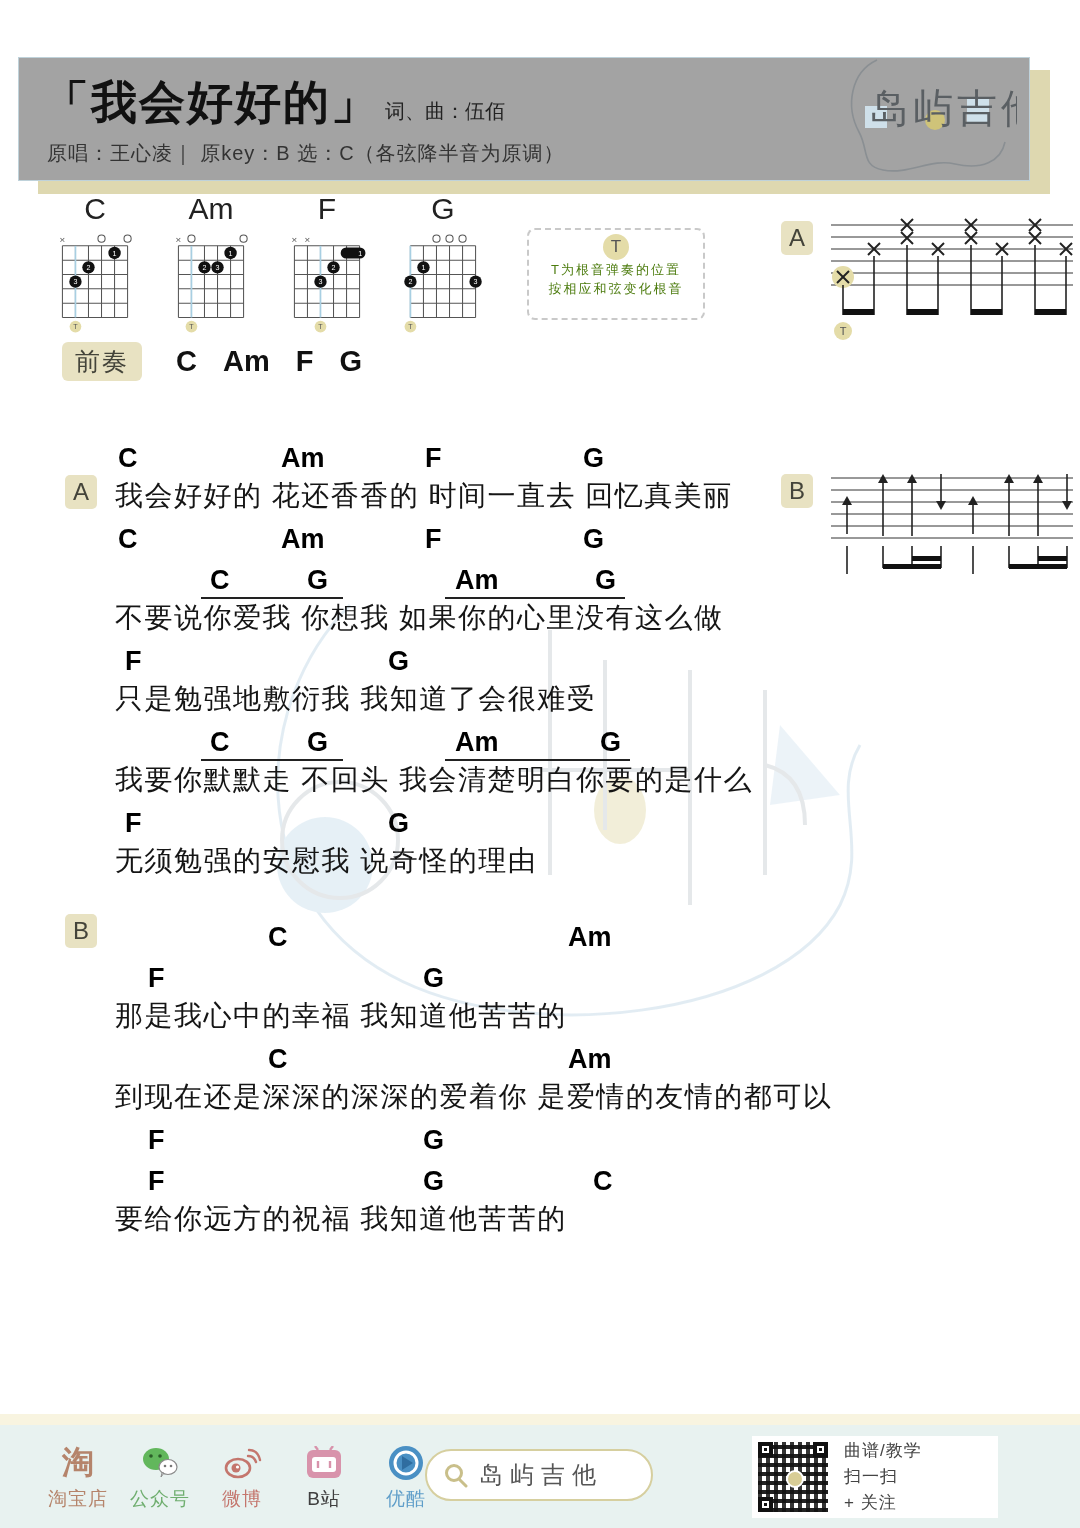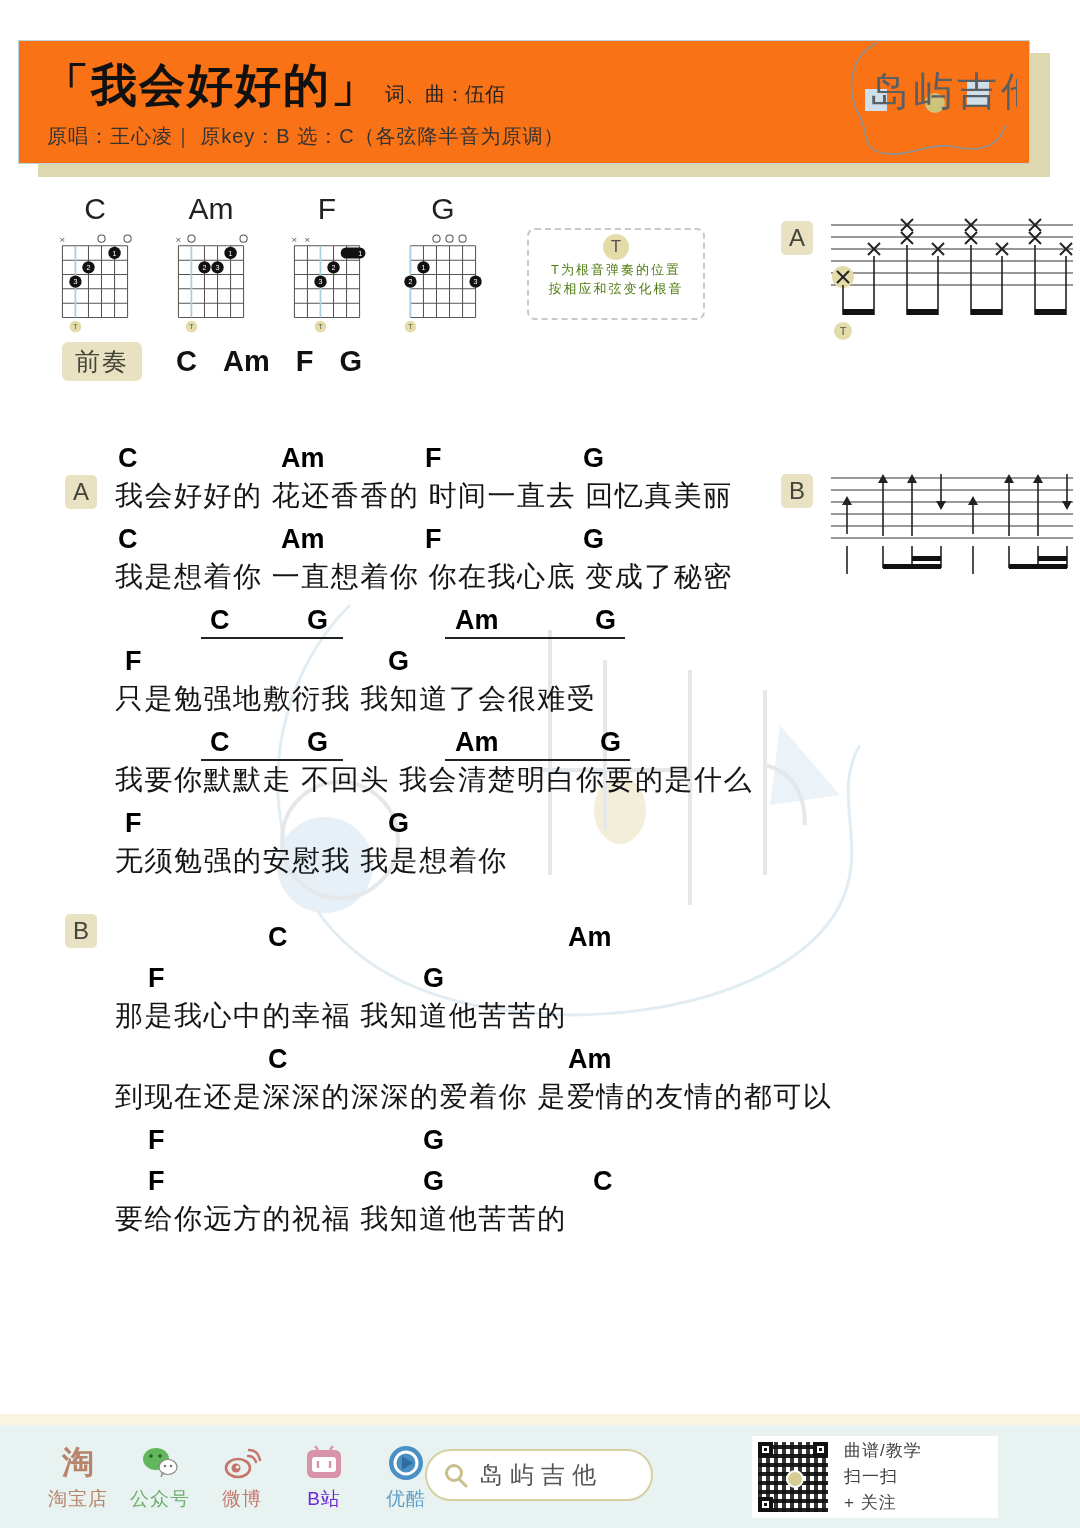--- a/index.html
+++ b/index.html
@@ -1,19 +1,19 @@
 <!DOCTYPE html>
 <html><head>
 <meta charset="utf-8">
 <style>
   html,body{margin:0;padding:0;background:#fff;}
   .page{position:relative;width:1080px;height:1528px;background:#ffffff;overflow:hidden;
         font-family:"Liberation Sans","DejaVu Sans",sans-serif;color:#1b1b1b;}
   
-  .header-card{position:absolute;left:18px;top:40px;width:1010px;height:122px;background:#f97316;
+  .header-card{position:absolute;left:18px;top:57px;width:1010px;height:122px;background:#a3a3a3;
                border:1.5px solid #bfd2da;box-shadow:20px 13px 0 0 #ded8b0;}
   .title-row{position:absolute;left:24px;top:14px;white-space:nowrap;}
   .title{font-size:46px;font-weight:700;letter-spacing:2px;color:#111;}
   .credit{font-size:20px;color:#222;margin-left:6px;}
   .subtitle{position:absolute;left:28px;top:82px;font-size:20px;color:#333;letter-spacing:1px;}
   .logo{position:absolute;right:12px;top:-4px;}
   
   .diagrams-row{position:absolute;left:52px;top:192px;display:flex;gap:30px;}
   .diagram{width:86px;}
   .diagram .dname{text-align:center;font-size:30px;color:#222;height:34px;line-height:34px;}
@@ -330,31 +330,31 @@
           <div class="lyric">我会好好的 花还香香的 时间一直去 回忆真美丽</div>
           <div class="sec-badge" style="bottom: 8px;">A</div>
         </div>
         <div class="line">
           <div class="chordrow">
             <span class="ch" style="left: 3px;">C</span>
             <span class="ch" style="left: 166px;">Am</span>
             <span class="ch" style="left: 310px;">F</span>
             <span class="ch" style="left: 468px;">G</span>
           </div>
-          <div class="lyric">我是想着你 一直想着你 你在我心底 变成了秘密</div>
         </div>
         <div class="line">
           <div class="chordrow">
             <span class="ch" style="left: 95px;">C</span>
             <span class="ch" style="left: 192px;">G</span>
             <span class="ch" style="left: 340px;">Am</span>
             <span class="ch" style="left: 480px;">G</span>
             <div class="ul" style="left: 86px; width: 142px;"></div>
             <div class="ul" style="left: 330px; width: 180px;"></div>
           </div>
+          <div class="lyric">不要说你爱我 你想我 如果你的心里没有这么做</div>
         </div>
         <div class="line">
           <div class="chordrow">
             <span class="ch" style="left: 10px;">F</span>
             <span class="ch" style="left: 273px;">G</span>
           </div>
           <div class="lyric">只是勉强地敷衍我 我知道了会很难受</div>
         </div>
         <div class="line">
           <div class="chordrow">
@@ -365,21 +365,21 @@
             <div class="ul" style="left: 86px; width: 142px;"></div>
             <div class="ul" style="left: 330px; width: 185px;"></div>
           </div>
           <div class="lyric">我要你默默走 不回头 我会清楚明白你要的是什么</div>
         </div>
         <div class="line">
           <div class="chordrow">
             <span class="ch" style="left: 10px;">F</span>
             <span class="ch" style="left: 273px;">G</span>
           </div>
-          <div class="lyric">无须勉强的安慰我 我是想着你</div>
+          <div class="lyric">无须勉强的安慰我 说奇怪的理由</div>
         </div>
       </div>
       <div class="sec">
         <div class="line">
           <div class="chordrow">
             <span class="ch" style="left: 153px;">C</span>
             <span class="ch" style="left: 453px;">Am</span>
           </div>
           <div class="sec-badge" style="bottom: 8px;">B</div>
         </div>
@@ -453,21 +453,21 @@
           <div class="ic">
             <svg width="38" height="34" viewBox="0 0 38 34">
               <rect x="2" y="4" width="34" height="28" rx="6" fill="#d893ab"></rect>
               <rect x="7" y="11" width="24" height="15" rx="3" fill="#fff"></rect>
               <line x1="13" y1="4" x2="10" y2="0" stroke="#d893ab" stroke-width="2.4"></line>
               <line x1="25" y1="4" x2="28" y2="0" stroke="#d893ab" stroke-width="2.4"></line>
               <line x1="13" y1="15" x2="13" y2="22" stroke="#d893ab" stroke-width="2.4"></line>
               <line x1="25" y1="15" x2="25" y2="22" stroke="#d893ab" stroke-width="2.4"></line>
             </svg>
           </div>
-          <div class="lb" style="color: #6d28d9;">B站</div>
+          <div class="lb" style="color: #404040;">B站</div>
         </div>
         <div class="item">
           <div class="ic">
             <svg width="38" height="38" viewBox="0 0 38 38">
               <circle cx="19" cy="19" r="17" fill="#4a90c4"></circle>
               <circle cx="19" cy="19" r="11" fill="none" stroke="#fff" stroke-width="3"></circle>
               <path d="M15,12 l11,7 l-11,7 z" fill="#2f6da0"></path>
             </svg>
           </div>
           <div class="lb" style="color: rgb(95, 158, 201);">优酷</div>

